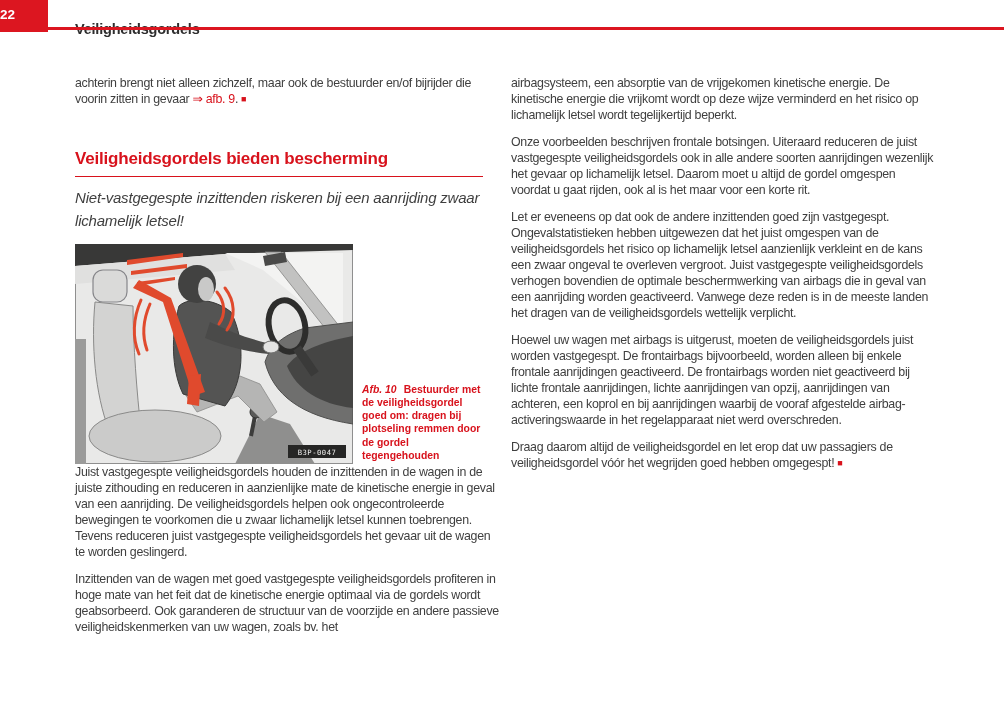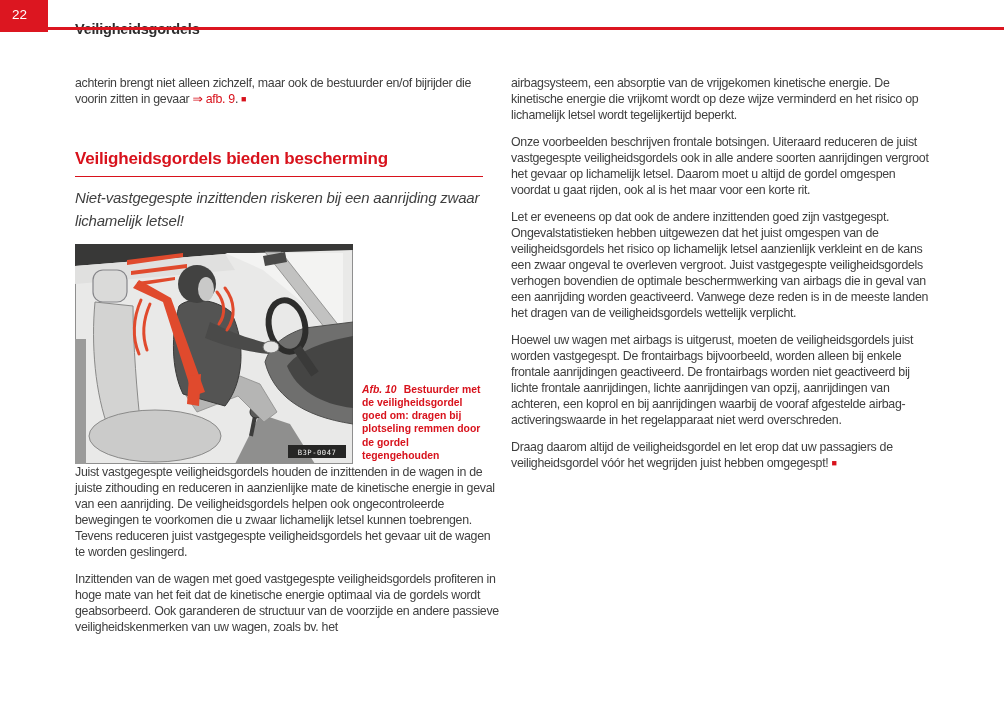--- a/index.html
+++ b/index.html
@@ -4,22 +4,22 @@
 <style>
   * { margin:0; padding:0; box-sizing:border-box; }
   html,body { background:#ffffff; }
   .page {
     position:relative; width:1004px; height:709px; background:#ffffff;
     font-family:"Liberation Sans", sans-serif; color:#3f3f3f; overflow:hidden;
   }
   
   .page-num-box {
     position:absolute; left:0; top:0; width:48px; height:32px;
-    background:#dc1620; color:#ffffff; text-align:center;
-    font-size:13.5px; font-weight:normal; line-height:29px; padding-right:9px;
+    background:#dc1620; color:#ffffff; text-align:left;
+    font-size:13.5px; font-weight:bold; line-height:29px; padding-right:9px;
   }
   .header-title {
     position:absolute; left:75px; top:21px; font-size:14.5px; font-weight:bold;
     color:#2e2e2e; letter-spacing:-0.2px;
   }
   .header-rule { position:absolute; left:48px; right:0; top:27px; height:2.6px; background:#dc1620; }
   
   .col { position:absolute; top:75px; width:424px; }
   .col-left  { left:75px; }
   .col-right { left:511px; }
@@ -124,19 +124,19 @@
       </svg>
       <figcaption><span class="cap-label">Afb. 10</span><span>Bestuurder met de veiligheidsgordel goed om: dragen bij plotseling remmen door de gordel tegengehouden</span></figcaption>
     </figure>
 
     <p class="body after-figure">Juist vastgegespte veiligheidsgordels houden de inzittenden in de wagen in de juiste zithouding en reduceren in aanzienlijke mate de kinetische energie in geval van een aanrijding. De veiligheidsgordels helpen ook ongecontroleerde bewegingen te voorkomen die u zwaar lichamelijk letsel kunnen toebrengen. Tevens reduceren juist vastgegespte veiligheidsgordels het gevaar uit de wagen te worden geslingerd.</p>
     <p class="body">Inzittenden van de wagen met goed vastgegespte veiligheidsgordels profiteren in hoge mate van het feit dat de kinetische energie optimaal via de gordels wordt geabsorbeerd. Ook garanderen de structuur van de voorzijde en andere passieve veiligheidskenmerken van uw wagen, zoals bv. het</p>
   </div>
 
   <div class="col col-right">
     <p class="body">airbagsysteem, een absorptie van de vrijgekomen kinetische energie. De kinetische energie die vrijkomt wordt op deze wijze verminderd en het risico op lichamelijk letsel wordt tegelijkertijd beperkt.</p>
-    <p class="body">Onze voorbeelden beschrijven frontale botsingen. Uiteraard reduceren de juist vastgegespte veiligheidsgordels ook in alle andere soorten aanrijdingen vergroot het gevaar op lichamelijk letsel. Daarom moet u altijd de gordel omgespen voordat u gaat rijden, ook al is het maar voor een korte rit.</p>
+    <p class="body">Onze voorbeelden beschrijven frontale botsingen. Uiteraard reduceren de juist vastgegespte veiligheidsgordels ook in alle andere soorten aanrijdingen wezenlijk het gevaar op lichamelijk letsel. Daarom moet u altijd de gordel omgespen voordat u gaat rijden, ook al is het maar voor een korte rit.</p>
     <p class="body">Let er eveneens op dat ook de andere inzittenden goed zijn vastgegespt. Ongevalstatistieken hebben uitgewezen dat het juist omgespen van de veiligheidsgordels het risico op lichamelijk letsel aanzienlijk verkleint en de kans een zwaar ongeval te overleven vergroot. Juist vastgegespte veiligheidsgordels verhogen bovendien de optimale beschermwerking van airbags die in geval van een aanrijding worden geactiveerd. Vanwege deze reden is in de meeste landen het dragen van de veiligheidsgordels wettelijk verplicht.</p>
     <p class="body">Hoewel uw wagen met airbags is uitgerust, moeten de veiligheidsgordels juist worden vastgegespt. De frontairbags bijvoorbeeld, worden alleen bij enkele frontale aanrijdingen geactiveerd. De frontairbags worden niet geactiveerd bij lichte frontale aanrijdingen, lichte aanrijdingen van opzij, aanrijdingen van achteren, een koprol en bij aanrijdingen waarbij de vooraf afgestelde airbag-activeringswaarde in het regelapparaat niet werd overschreden.</p>
-    <p class="body"><span>Draag daarom altijd de veiligheidsgordel en let erop dat uw passagiers de veiligheidsgordel vóór het wegrijden juist hebben omgegespt!</span><span class="red marker">■</span></p>
+    <p class="body"><span>Draag daarom altijd de veiligheidsgordel en let erop dat uw passagiers de veiligheidsgordel vóór het wegrijden goed hebben omgegespt!</span><span class="red marker">■</span></p>
   </div>
 
 </div>
 
 </body></html>

